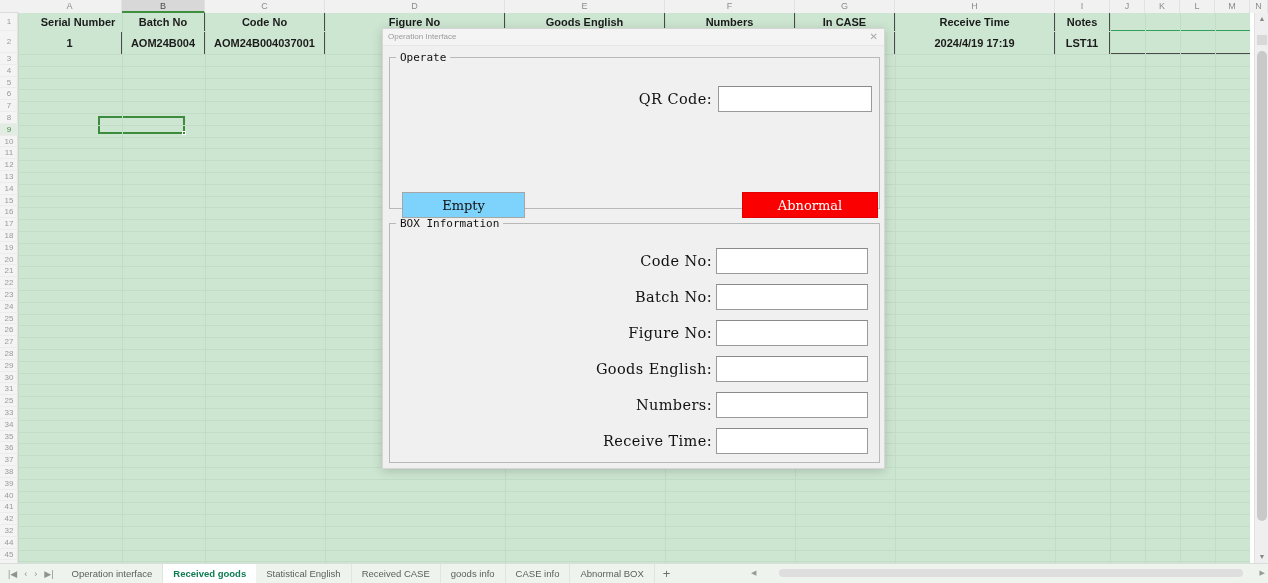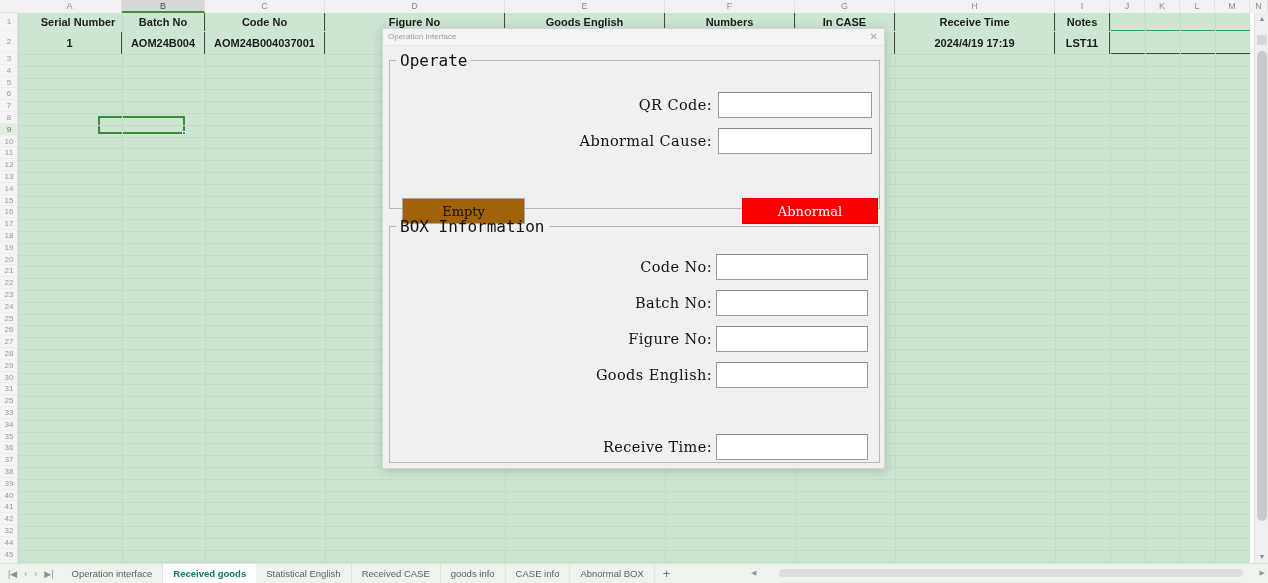--- a/index.html
+++ b/index.html
@@ -223,21 +223,21 @@
   }
   .dlg-body { position: relative; height: 423px; }
 
   fieldset.group {
     position: absolute;
     border: 1px solid #b8b8b8;
     background: transparent;
   }
   fieldset.group > legend {
     font-family: "DejaVu Sans Mono", monospace;
-    font-size: 16px;
+    font-size: 11px;
     color: #111;
     padding: 0 4px;
     margin-left: 6px;
   }
   #grp-operate { left: 6px; top: 5px; width: 491px; height: 158px; }
   #grp-box     { left: 6px; top: 171px; width: 491px; height: 246px; }
 
   .field-row { position: absolute; display: flex; align-items: center; }
   .field-label {
     font-family: "DejaVu Serif", serif;
@@ -256,21 +256,21 @@
     padding: 0 4px;
     font-family: "Liberation Sans", sans-serif;
     outline: none;
   }
 
   .btn {
     position: absolute;
     height: 26px;
     font-family: "DejaVu Serif", serif;
     font-size: 13px;
-    background: #a16207;
+    background: #7dd3fc;
     border: 1px solid #a6a6a6;
     color: #111;
     cursor: pointer;
   }
   .btn.danger {
     background: #fb0000;
     border-color: #e00000;
     color: #ffffff;
   }
 </style>
@@ -450,24 +450,20 @@
   <div class="dlg-body">
 
     <fieldset class="group" id="grp-operate">
       <legend>Operate</legend>
 
       <div class="field-row" style="left:12px; top:22px;">
         <span class="field-label" style="width:310px;">QR Code:</span>
         <input class="field-input" style="width: 154px; margin-left: 6px;" value="">
       </div>
 
-      <div class="field-row" style="left:12px; top:58px;">
-        <span class="field-label" style="width:310px;">Abnormal Cause:</span>
-        <input class="field-input" style="width: 154px; margin-left: 6px;" value="">
-      </div>
 
 
       <button class="btn" style="left:12px; top:128px; width:123px;">Empty</button>
       <button class="btn danger" style="left:352px; top:128px; width:136px;">Abnormal</button>
     </fieldset>
 
     <fieldset class="group" id="grp-box">
       <legend>BOX Information</legend>
 
       <div class="field-row" style="left:12px; top:18px;">
@@ -483,20 +479,24 @@
       <div class="field-row" style="left:12px; top:90px;">
         <span class="field-label" style="width:310px;">Figure No:</span>
         <input class="field-input" style="width: 152px; margin-left: 4px;" value="">
       </div>
 
       <div class="field-row" style="left:12px; top:126px;">
         <span class="field-label" style="width:310px;">Goods English:</span>
         <input class="field-input" style="width: 152px; margin-left: 4px;" value="">
       </div>
 
+      <div class="field-row" style="left:12px; top:162px;">
+        <span class="field-label" style="width:310px;">Numbers:</span>
+        <input class="field-input" style="width: 152px; margin-left: 4px;" value="">
+      </div>
 
       <div class="field-row" style="left:12px; top:198px;">
         <span class="field-label" style="width:310px;">Receive Time:</span>
         <input class="field-input" style="width: 152px; margin-left: 4px;" value="">
       </div>
     </fieldset>
 
   </div>
 </div>
 

